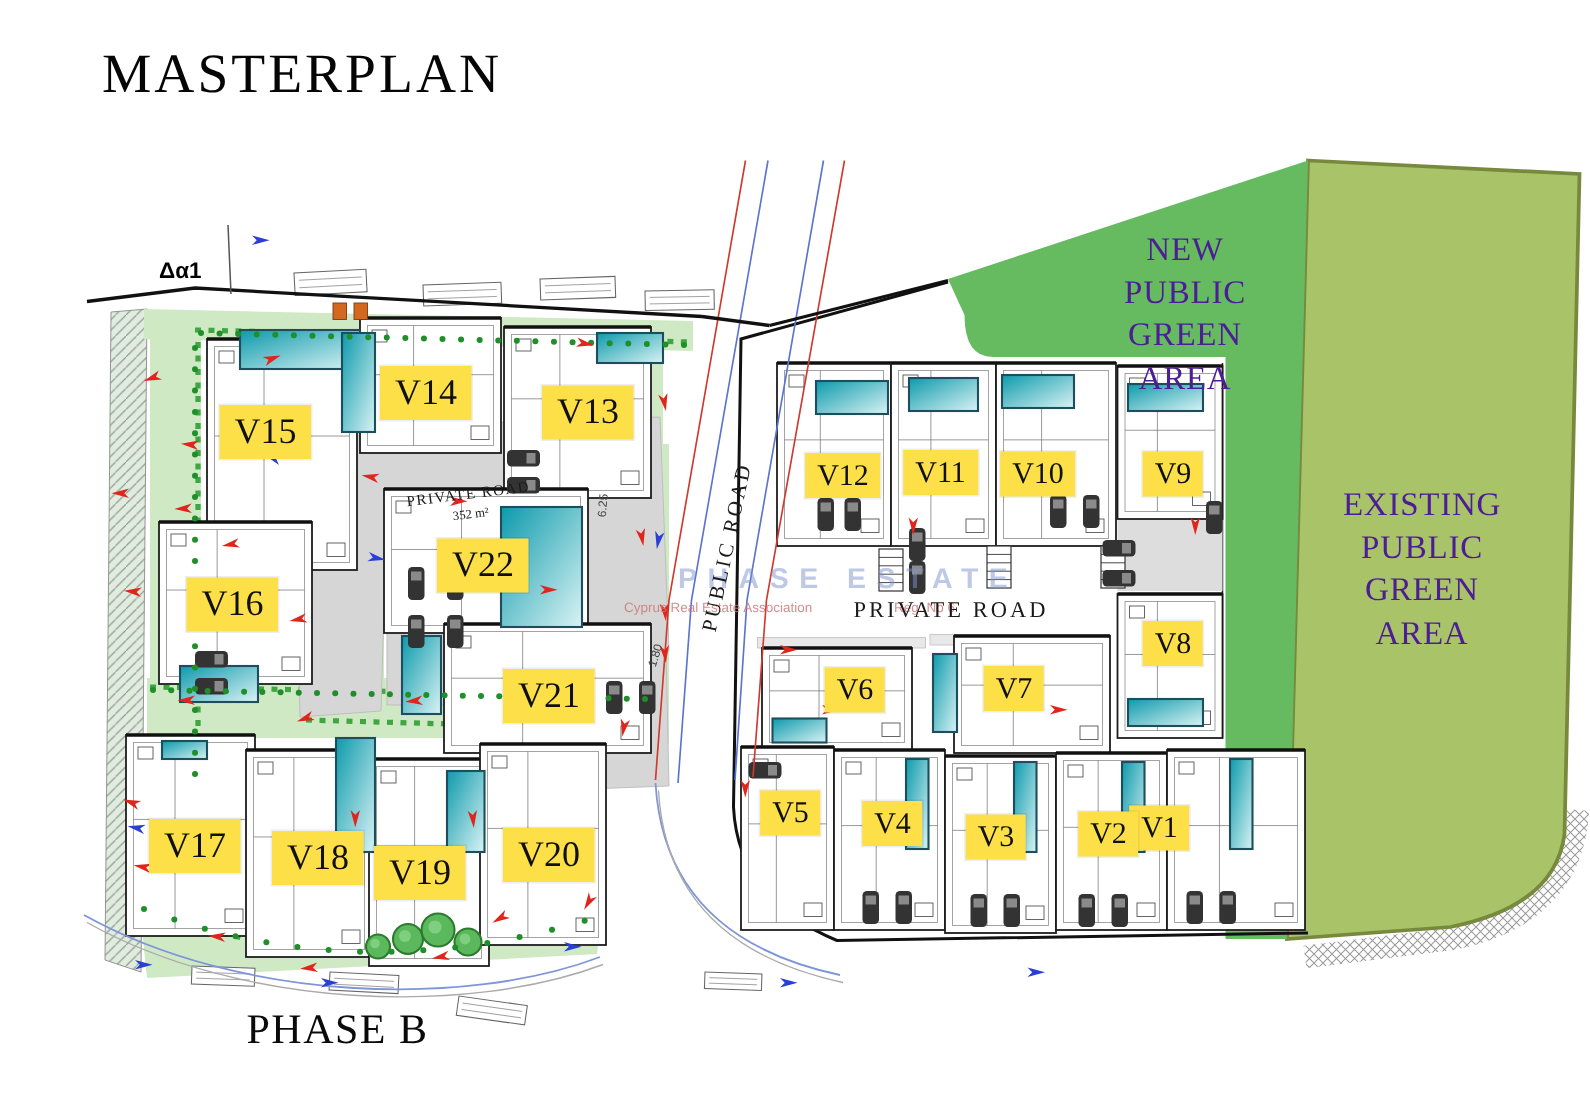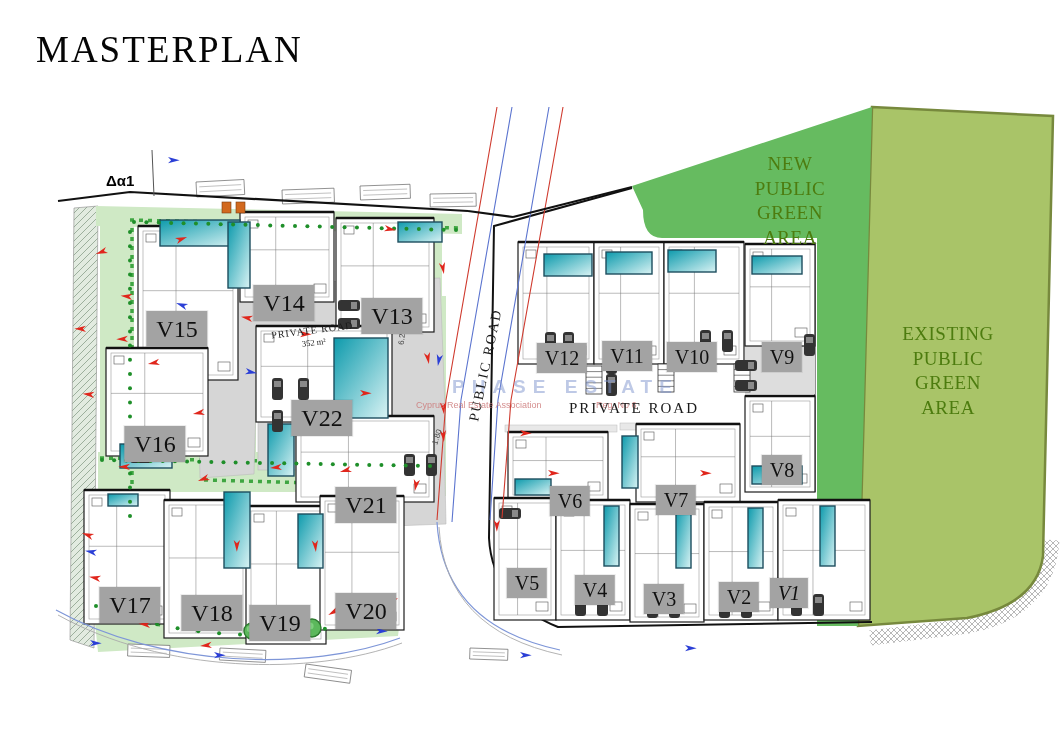--- a/index.html
+++ b/index.html
@@ -1,28 +1,28 @@
 <!DOCTYPE html>
 <html><head>
 <meta charset="utf-8">
 <style>
   html,body{margin:0;padding:0;background:#fff;}
   .stage{position:relative;width:1060px;height:742px;background:#ffffff;overflow:hidden;
          font-family:"Liberation Serif", serif;}
   svg#plan{position:absolute;left:0;top:0;z-index:10;}
 
   
-  #title{position:absolute;left:36px;top:28px;font-size:37px;letter-spacing:2px;
+  #title{position:absolute;left:68px;top:28px;font-size:37px;letter-spacing:2px;
          color:#050505;font-weight:400;z-index:30;}
-  .vlabel{position:absolute;transform:translate(-50%,-50%);background:#a3a3a3;color:#101010;
+  .vlabel{position:absolute;transform:translate(-50%,-50%);background:#fde047;color:#101010;
           font-size:20px;line-height:1;padding:5px 8px;white-space:nowrap;z-index:30;
-          box-shadow:0 0 0 1px rgba(0,0,0,0.07);margin-top:41px;}
+          box-shadow:0 0 0 1px rgba(0,0,0,0.07);}
   .vlabel.pb{font-size:24px;padding:6px 10px;}
   .area-label{position:absolute;z-index:25;text-align:center;transform:translateX(-50%);
-          color:#4d7c0f;font-size:19px;line-height:1.3;letter-spacing:.5px;font-weight:500;}
+          color:#4c1d95;font-size:22px;line-height:1.3;letter-spacing:.5px;font-weight:500;}
   .phase-label{position:absolute;transform:translate(-50%,-50%);font-size:28px;
           letter-spacing:1px;color:#0a0a0a;z-index:30;white-space:nowrap;}
   .road-label{position:absolute;color:#1a1a1a;z-index:20;white-space:nowrap;}
   #public-road-label{left:486px;top:365px;transform:translate(-50%,-50%) rotate(-78deg);
           font-size:14px;letter-spacing:2px;}
   #private-road-a{left:634px;top:408px;transform:translate(-50%,-50%);font-size:15px;
           letter-spacing:2px;font-weight:500;}
   #private-road-b{left:313px;top:336px;transform:translate(-50%,-50%) rotate(-7deg);
           text-align:center;font-size:10px;letter-spacing:1px;line-height:1.25;}
   #private-road-b .area{font-size:8.5px;letter-spacing:0;display:block;}
@@ -600,33 +600,34 @@
       <div>AREA</div>
     </div>
 
   <div class="road-label" id="public-road-label">PUBLIC ROAD</div>
   <div class="road-label" id="private-road-a">PRIVATE ROAD</div>
   <div class="road-label" id="private-road-b">
       <span>PRIVATE ROAD</span>
       <span class="area">352 m²</span>
   </div>
 
+  <div class="phase-label" style="left:225px;top:687px;">PHASE B</div>
 
   <div class="annotation" id="delta">Δα1</div>
   <div class="annotation" id="dim-left">6.25</div>
   <div class="annotation" id="dim-right">1.80</div>
 
   <div class="watermark" id="wm-sub">PHASE ESTATE</div>
   <div class="watermark" id="wm-fine">
       <span>Cyprus Real Estate Association</span>
       <span class="right">Reg. No 6</span>
   </div>
 
   <div id="villa-labels">
-      <div class="vlabel" style="left: 789px; top: 552px; font-style: italic;">V1</div>
+      <div class="vlabel" style="left: 773px; top: 552px;">V1</div>
       <div class="vlabel" style="left: 739px; top: 556px;">V2</div>
       <div class="vlabel" style="left: 664px; top: 558px;">V3</div>
       <div class="vlabel" style="left: 595px; top: 549px;">V4</div>
       <div class="vlabel" style="left: 527px; top: 542px;">V5</div>
       <div class="vlabel" style="left: 570px; top: 460px;">V6</div>
       <div class="vlabel" style="left: 676px; top: 459px;">V7</div>
       <div class="vlabel" style="left: 782px; top: 429px;">V8</div>
       <div class="vlabel" style="left: 782px; top: 316px;">V9</div>
       <div class="vlabel" style="left: 692px; top: 316px;">V10</div>
       <div class="vlabel" style="left: 627px; top: 315px; text-align: right;">V11</div>

